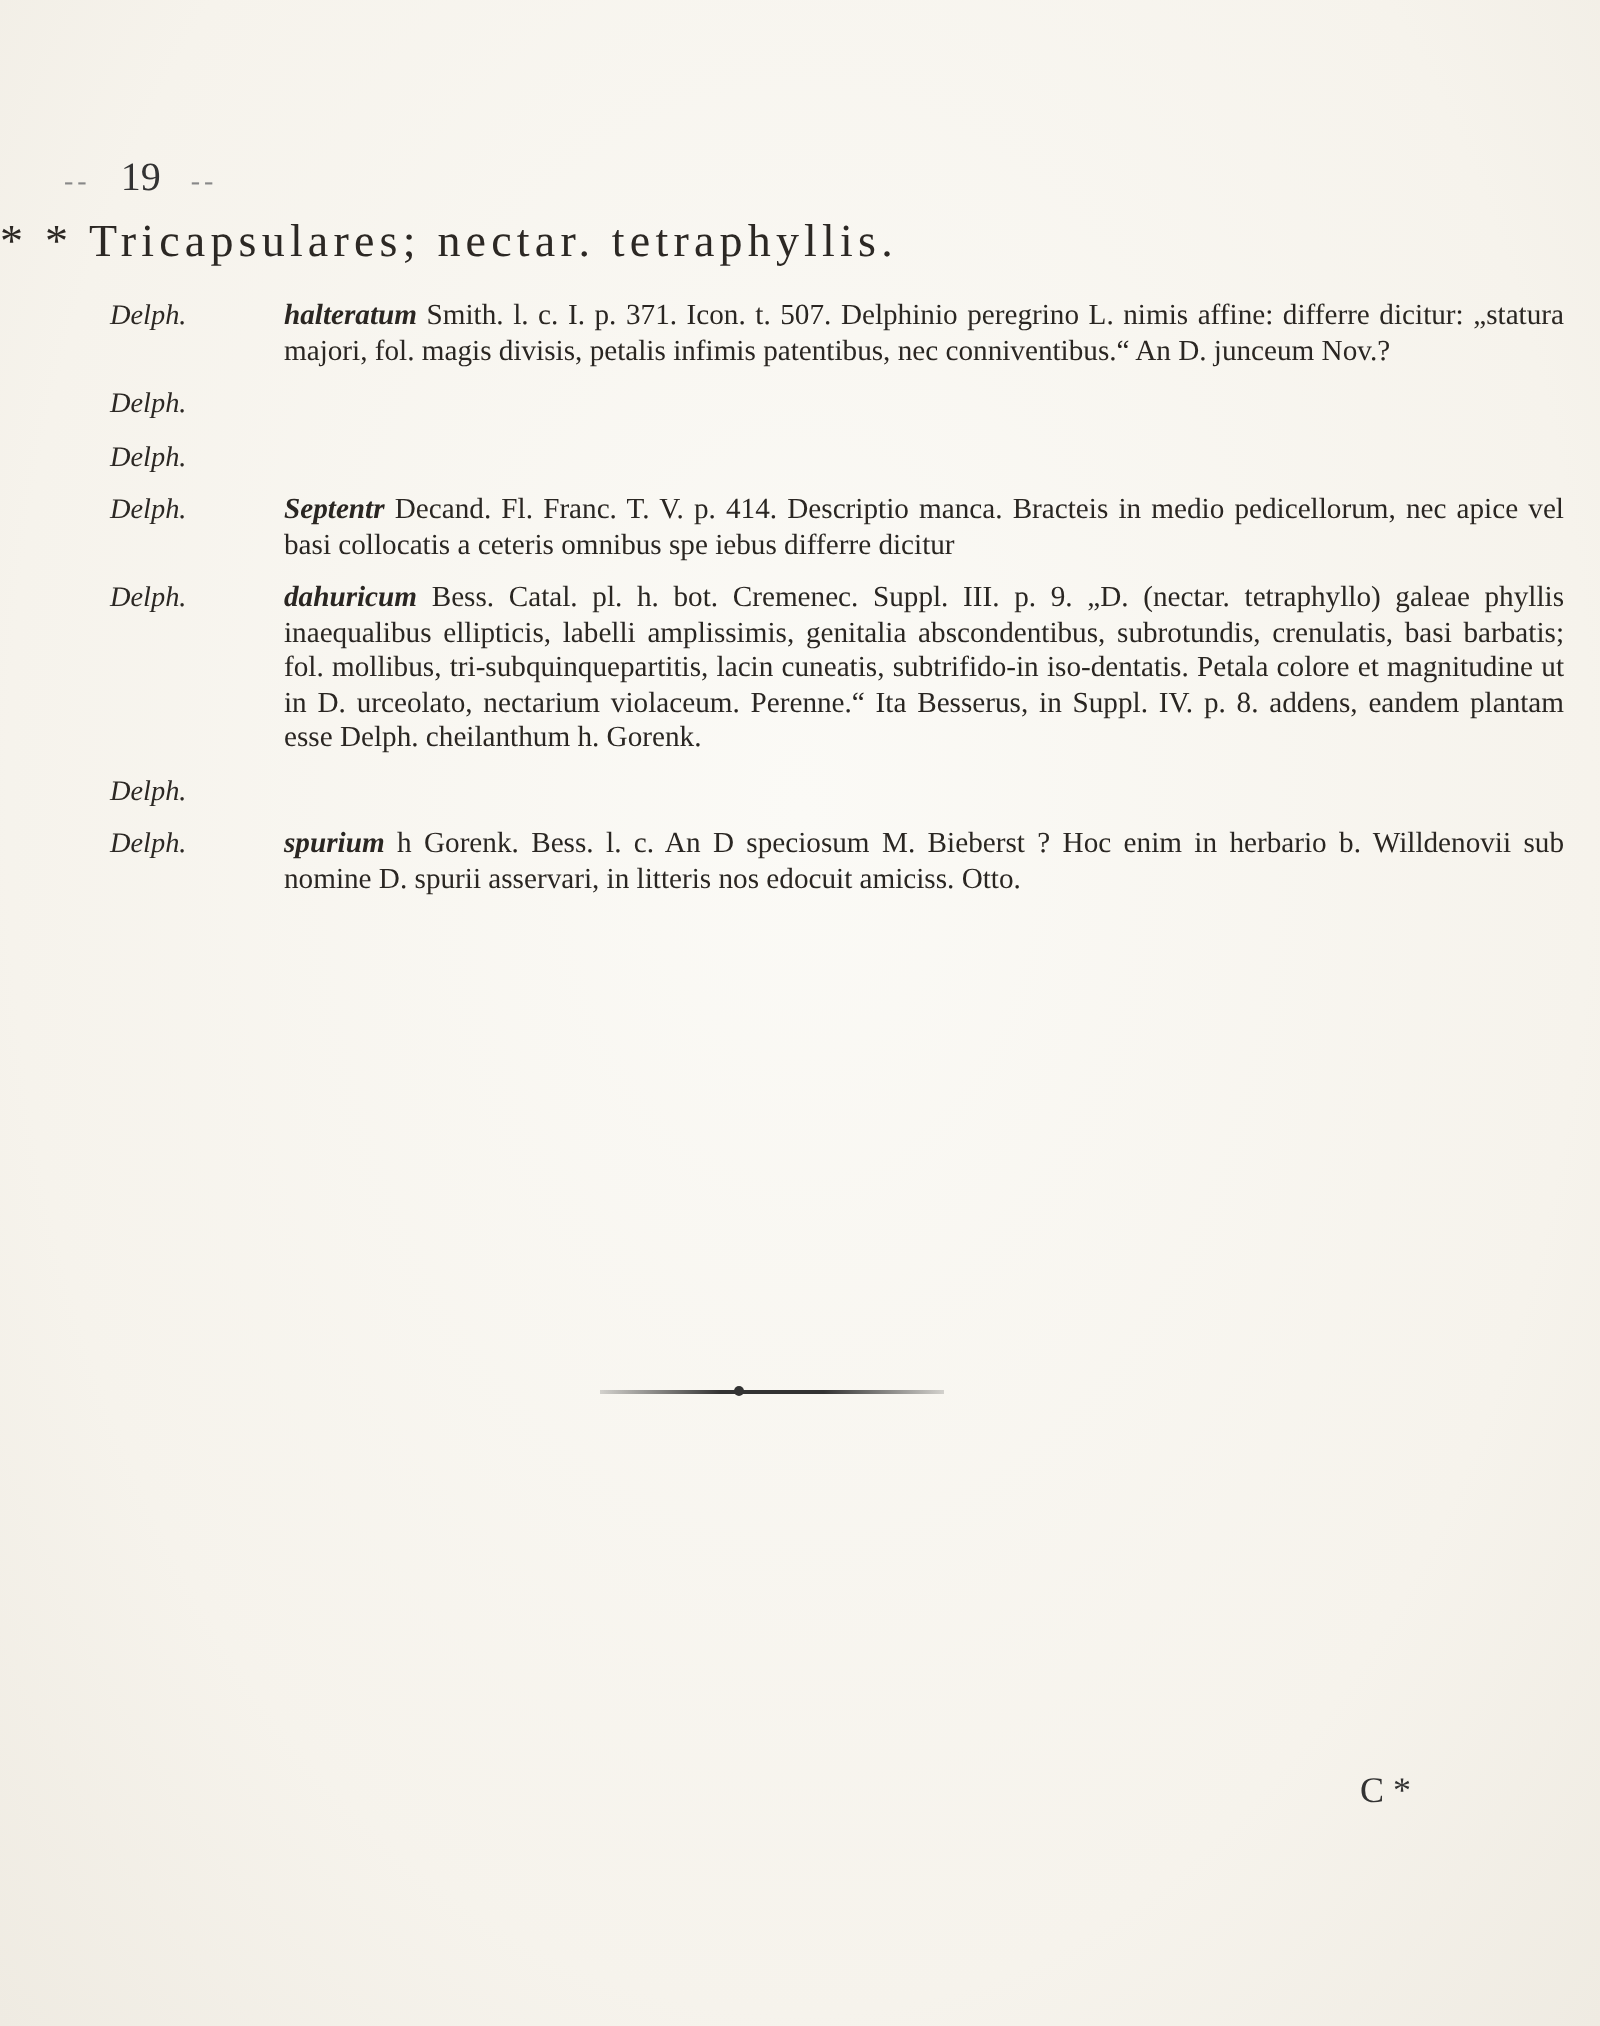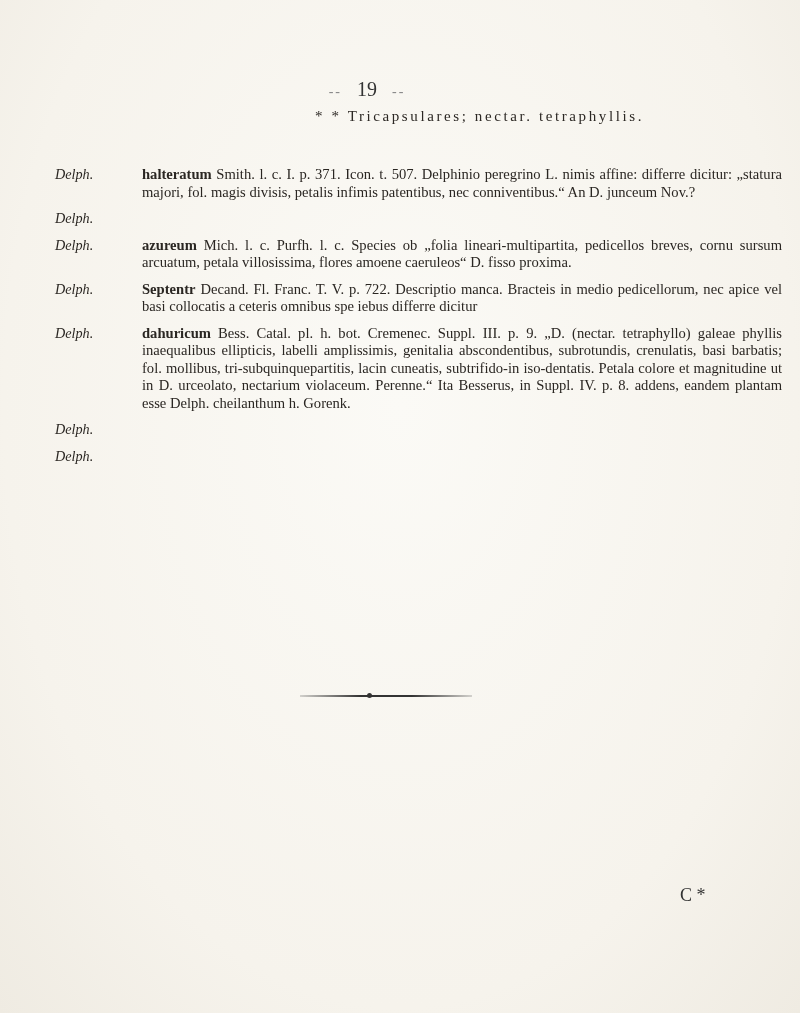--- a/index.html
+++ b/index.html
@@ -8,39 +8,39 @@
     background: #f7f5f0;
     font-family: "DejaVu Serif", "Liberation Serif", serif;
     color: #2a2622;
     position: relative;
   }
   .page {
     position: absolute; left: 0; top: 0; width: 800px; height: 1013px;
     background: radial-gradient(ellipse at 50% 40%, #fbfaf6 0%, #f6f3ec 70%, #efebe2 100%);
   }
   .pagenum {
-    position: absolute; top: 78px; left: 0; width: 734px; text-align: center;
-    font-family: "Liberation Serif", serif; font-size: 20px; color: #333;
+    position: absolute; top: 78px; left: 0; width: 734px; 
+    font-family: "Liberation Serif", serif; font-size: 20px; color: #333; padding-left: 32px;
   }
   .pagenum .dash { color: #888; font-size: 14px; letter-spacing: 2px; }
   .heading {
-    position: absolute; top: 108px; left: 0; width: 644px; text-align: right;
-    font-family: "Liberation Serif", serif; font-size: 15px; letter-spacing: 2.6px; color: #2c2824;
+    position: absolute; top: 108px; left: 0; width: 644px; text-align: left;
+    font-family: "Liberation Serif", serif; font-size: 23px; letter-spacing: 2.6px; color: #2c2824;
   }
-  .entries { position: absolute; top: 166px; left: 55px; width: 735px; }
+  .entries { position: absolute; top: 150px; left: 55px; width: 735px; }
   .entry { display: flex; margin-bottom: 9px; }
   .genus {
     width: 87px; flex: none; font-style: italic; font-size: 14.2px; line-height: 17.5px;
     font-family: "Liberation Serif", serif; color: #2c2824;
   }
   .body {
     width: 640px; font-family: "Liberation Serif", serif; font-size: 14.6px;
     line-height: 17.5px; text-align: justify; color: #2a2622;
   }
-  .body .sp { font-weight: bold; }
+  .body .sp { font-style: italic; font-weight: bold; }
   .rule {
     position: absolute; top: 695px; left: 300px; width: 172px; height: 2px;
     background: linear-gradient(90deg, rgba(60,60,60,0.2), #333 35%, #333 65%, rgba(60,60,60,0.2));
   }
   .rule-dot {
     position: absolute; top: 693px; left: 367px; width: 5px; height: 5px; border-radius: 50%;
     background: #333;
   }
   .signature {
     position: absolute; top: 885px; left: 680px; font-family: "Liberation Serif", serif;
@@ -62,35 +62,35 @@
   <div class="entries">
     <div class="entry">
       <div class="genus">Delph.</div>
       <div class="body"><span class="sp">halteratum</span> <span>Smith. l. c. I. p. 371. Icon. t. 507. Delphinio peregrino L. nimis affine: differre dicitur: „statura majori, fol. magis divisis, petalis infimis patentibus, nec conniventibus.“ An D. junceum Nov.?</span></div>
     </div>
     <div class="entry">
       <div class="genus">Delph.</div>
     </div>
     <div class="entry">
       <div class="genus">Delph.</div>
-      <div class="body"><span class="sp">azureum</span> <span>Mich. l. c. Purfh. l. c. Species ob „folia lineari-multipartita, pedicellos breves, cornu sursum arcuatum, petala villosissima, flores amoene caeruleos“ D. fisso proxima.</span></div>
     </div>
     <div class="entry">
       <div class="genus">Delph.</div>
-      <div class="body"><span class="sp">Septentr</span> <span>Decand. Fl. Franc. T. V. p. 722. Descriptio manca. Bracteis in medio pedicellorum, nec apice vel basi collocatis a ceteris omnibus spe iebus differre dicitur</span></div>
+      <div class="body"><span class="sp">Septentr</span> <span>Decand. Fl. Franc. T. V. p. 414. Descriptio manca. Bracteis in medio pedicellorum, nec apice vel basi collocatis a ceteris omnibus spe iebus differre dicitur</span></div>
     </div>
     <div class="entry">
       <div class="genus">Delph.</div>
       <div class="body"><span class="sp">dahuricum</span> <span>Bess. Catal. pl. h. bot. Cremenec. Suppl. III. p. 9. „D. (nectar. tetraphyllo) galeae phyllis inaequalibus ellipticis, labelli amplissimis, genitalia abscondentibus, subrotundis, crenulatis, basi barbatis; fol. mollibus, tri-subquinquepartitis, lacin cuneatis, subtrifido-in iso-dentatis. Petala colore et magnitudine ut in D. urceolato, nectarium violaceum. Perenne.“ Ita Besserus, in Suppl. IV. p. 8. addens, eandem plantam esse Delph. cheilanthum h. Gorenk.</span></div>
     </div>
     <div class="entry">
       <div class="genus">Delph.</div>
     </div>
     <div class="entry">
       <div class="genus">Delph.</div>
+      <div class="body"><span class="sp">spurium</span> <span>h Gorenk. Bess. l. c. An D speciosum M. Bieberst ? Hoc enim in herbario b. Willdenovii sub nomine D. spurii asservari, in litteris nos edocuit amiciss. Otto.</span></div>
     </div>
   </div>
 
   <div class="rule"></div>
   <div class="rule-dot"></div>
 
   <div class="signature">C *</div>
 </div>
 
 </body></html>

